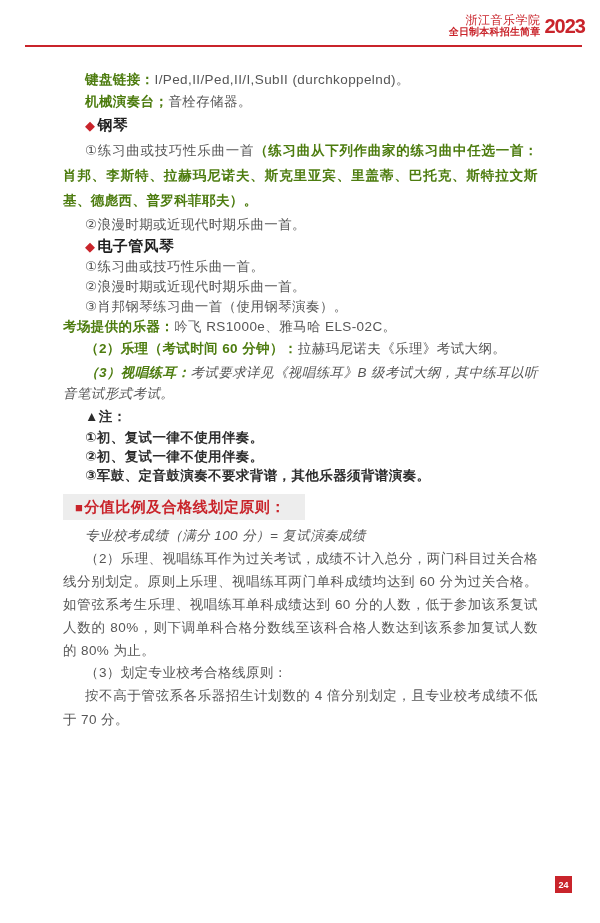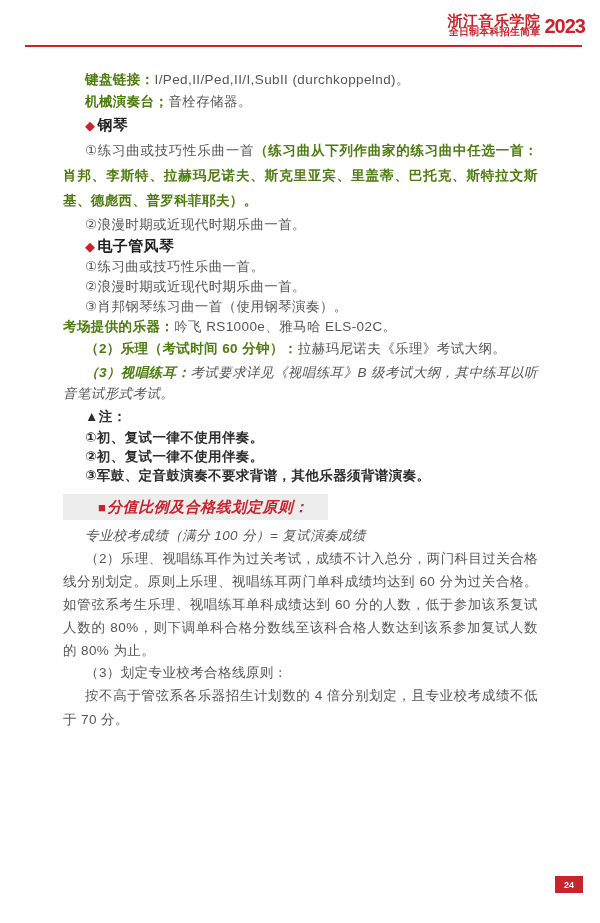--- a/index.html
+++ b/index.html
@@ -12,21 +12,21 @@
   }
   .page{width:600px;height:923px;position:relative;background:#fff;}
 
   
   .header{
     position:absolute;top:14px;right:15px;
     display:flex;align-items:center;gap:4px;
     color:#c9242b;
   }
   .header-titles{text-align:right;line-height:11px;}
-  .header-titles .t1{font-size:15px;font-weight:bold;letter-spacing:.5px;}
+  .header-titles .t1{font-size:12px;font-weight:normal;letter-spacing:.5px;}
   .header-titles .t2{font-size:10px;font-weight:bold;letter-spacing:.2px;}
   .header-year{
     font-size:20px;font-weight:bold;letter-spacing:-1px;
     line-height:24px;
   }
   .header-rule{
     position:absolute;top:45px;left:25px;right:18px;height:2px;
     background:#c9242b;
   }
 
@@ -52,30 +52,29 @@
     text-align:left !important;
   }
   .sub-heading .diamond{color:#c9242b;font-size:13px;margin-right:2px;}
 
   .notes{font-weight:bold;color:#2d2d2d;}
 
   .section-heading-wrap{margin:9px 0 5px 0;}
   .section-heading{
     display:inline-block;background:#ededed;
     color:#c9242b;font-size:15px;font-weight:bold;
-    line-height:25px;padding:0 19px 0 35px;
+    line-height:25px;padding:0 19px 0 12px;
     letter-spacing:.5px;
-    font-style:italic;
   }
   .section-heading .sq{font-size:13px;margin-right:1px;}
 
   
   .page-number{
     position:absolute;left:555px;top:876px;
-    width:28px;height:17px;background:#c9242b;
+    width:17px;height:17px;background:#c9242b;
     color:#ffffff;font-size:9px;font-weight:bold;
     display:flex;align-items:center;justify-content:center;
     letter-spacing:0;
   }
 </style>
 </head>
 <body>
 
 <div class="page">
 

